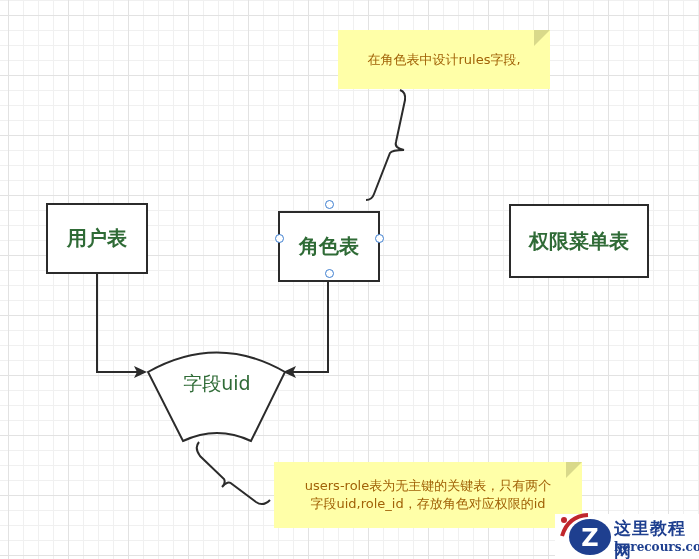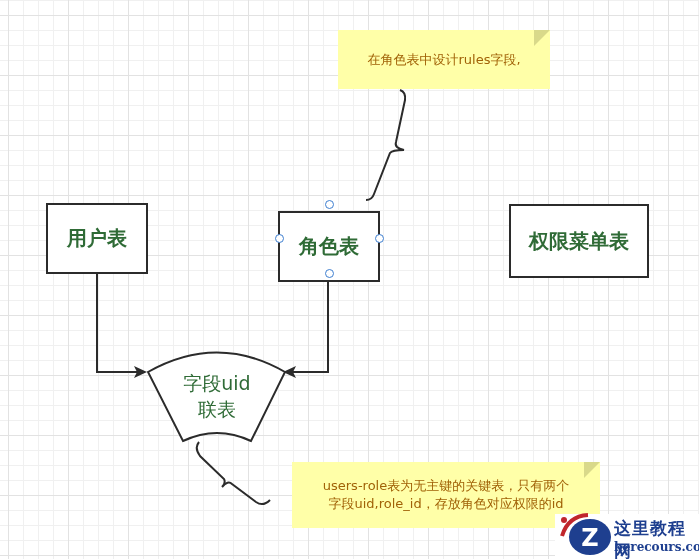--- a/index.html
+++ b/index.html
@@ -76,32 +76,31 @@
 <div class="handle" style="left:275px;top:234px;"></div>
 <div class="handle" style="left:375px;top:234px;"></div>
 <div class="handle" style="left:325px;top:269px;"></div>
 
 <div class="box" style="left:509px;top:204px;width:140px;height:74px;">
   <span>权限菜单表</span>
 </div>
 
 <div class="shape-label" style="left:150px;top:370px;width:134px;">
   <div>字段uid</div>
-  <div>联表</div>
 </div>
 
 <div class="note" style="left:338px;top:30px;width:212px;height:59px;">
   <div class="fold-bg"></div>
     <div class="fold"></div>
   <div>
     <div>在角色表中设计rules字段,</div>
   </div>
 </div>
 
-<div class="note" style="left:292px;top:462px;width:308px;height:66px;">
+<div class="note" style="left:274px;top:462px;width:308px;height:66px;">
   <div class="fold-bg"></div>
     <div class="fold"></div>
   <div>
     <div>users-role表为无主键的关键表，只有两个</div>
     <div>字段uid,role_id，存放角色对应权限的id</div>
   </div>
 </div>
 
 <div class="watermark"></div>
 <svg class="overlay" width="699" height="559">

